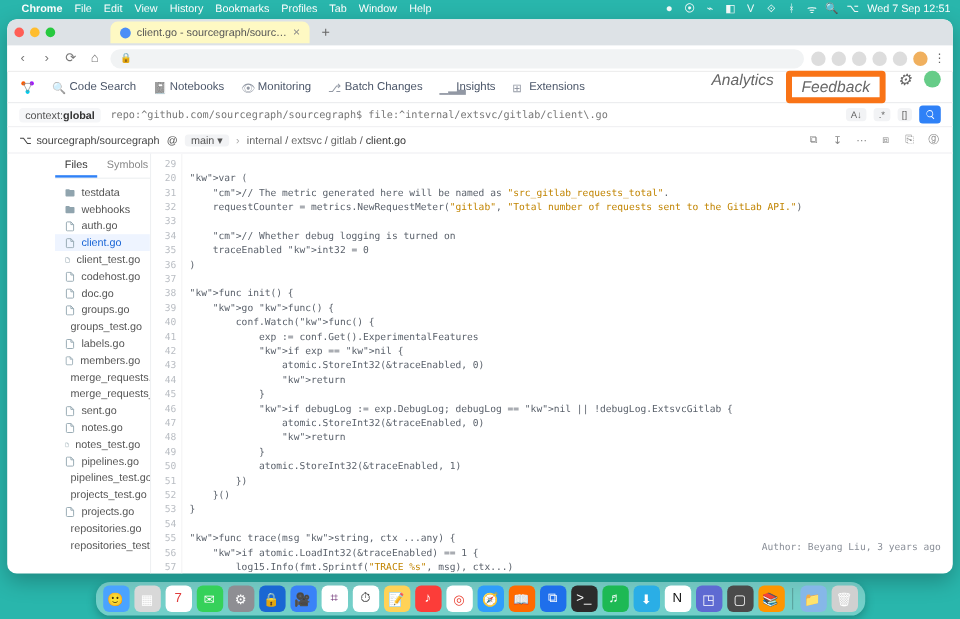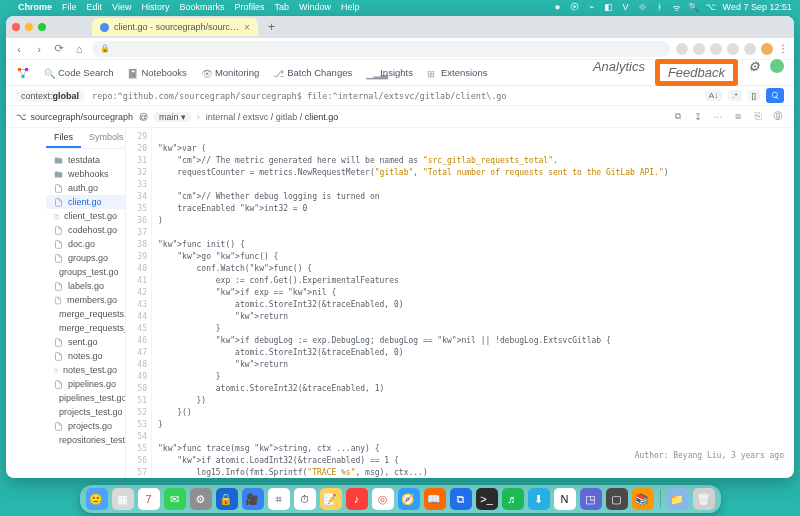--- a/index.html
+++ b/index.html
@@ -357,20 +357,27 @@
               <path d="M14 2v6h6"></path>
             </svg>
             <span>projects_test.go</span>
           </div>
           <div class="row">
             <svg class="ico-file" viewBox="0 0 24 24" fill="none" stroke="#90a4ae" stroke-width="2">
               <path d="M14 2H6a2 2 0 00-2 2v16a2 2 0 002 2h12a2 2 0 002-2V8z"></path>
               <path d="M14 2v6h6"></path>
             </svg>
             <span>projects.go</span>
+          </div>
+          <div class="row">
+            <svg class="ico-file" viewBox="0 0 24 24" fill="none" stroke="#90a4ae" stroke-width="2">
+              <path d="M14 2H6a2 2 0 00-2 2v16a2 2 0 002 2h12a2 2 0 002-2V8z"></path>
+              <path d="M14 2v6h6"></path>
+            </svg>
+            <span>repositories.go</span>
           </div>
           <div class="row">
             <svg class="ico-file" viewBox="0 0 24 24" fill="none" stroke="#90a4ae" stroke-width="2">
               <path d="M14 2H6a2 2 0 00-2 2v16a2 2 0 002 2h12a2 2 0 002-2V8z"></path>
               <path d="M14 2v6h6"></path>
             </svg>
             <span>repositories_test.go</span>
           </div>
         </div>
     </div>

